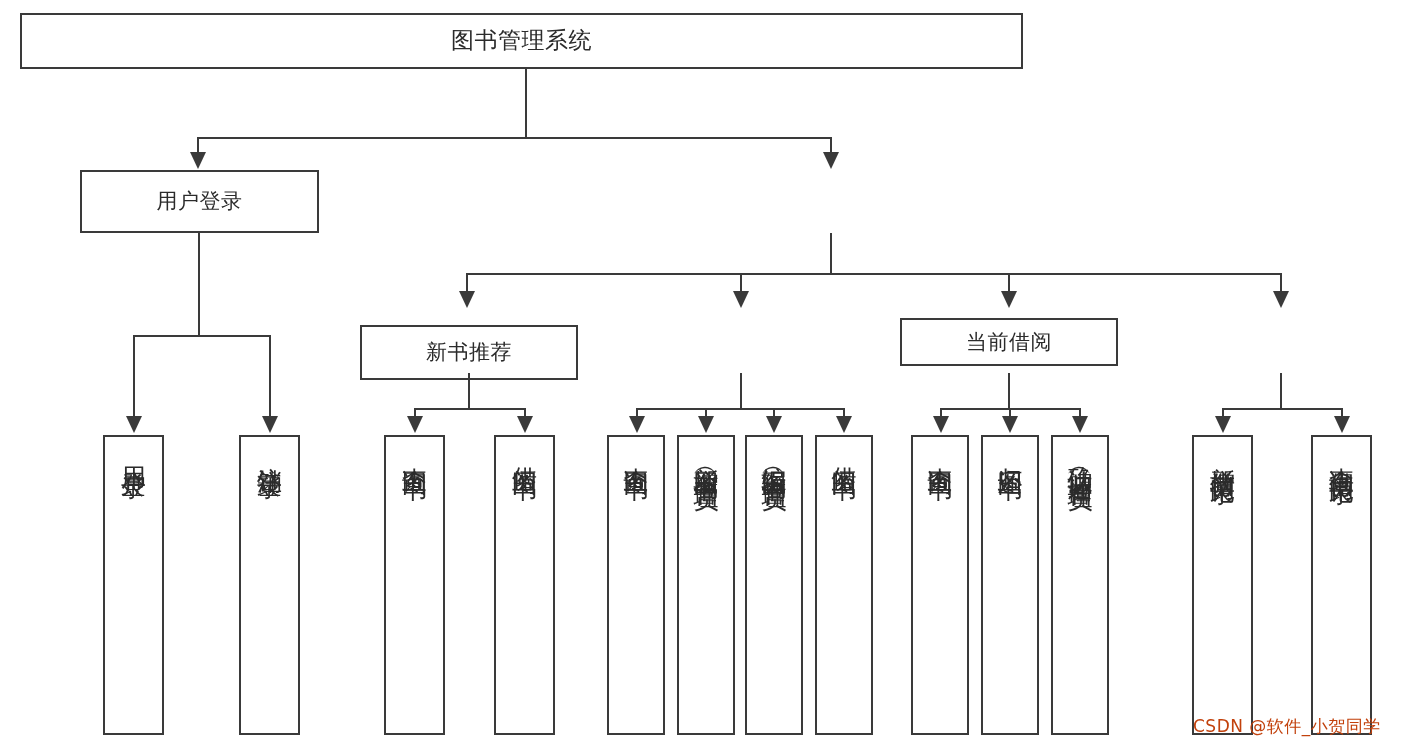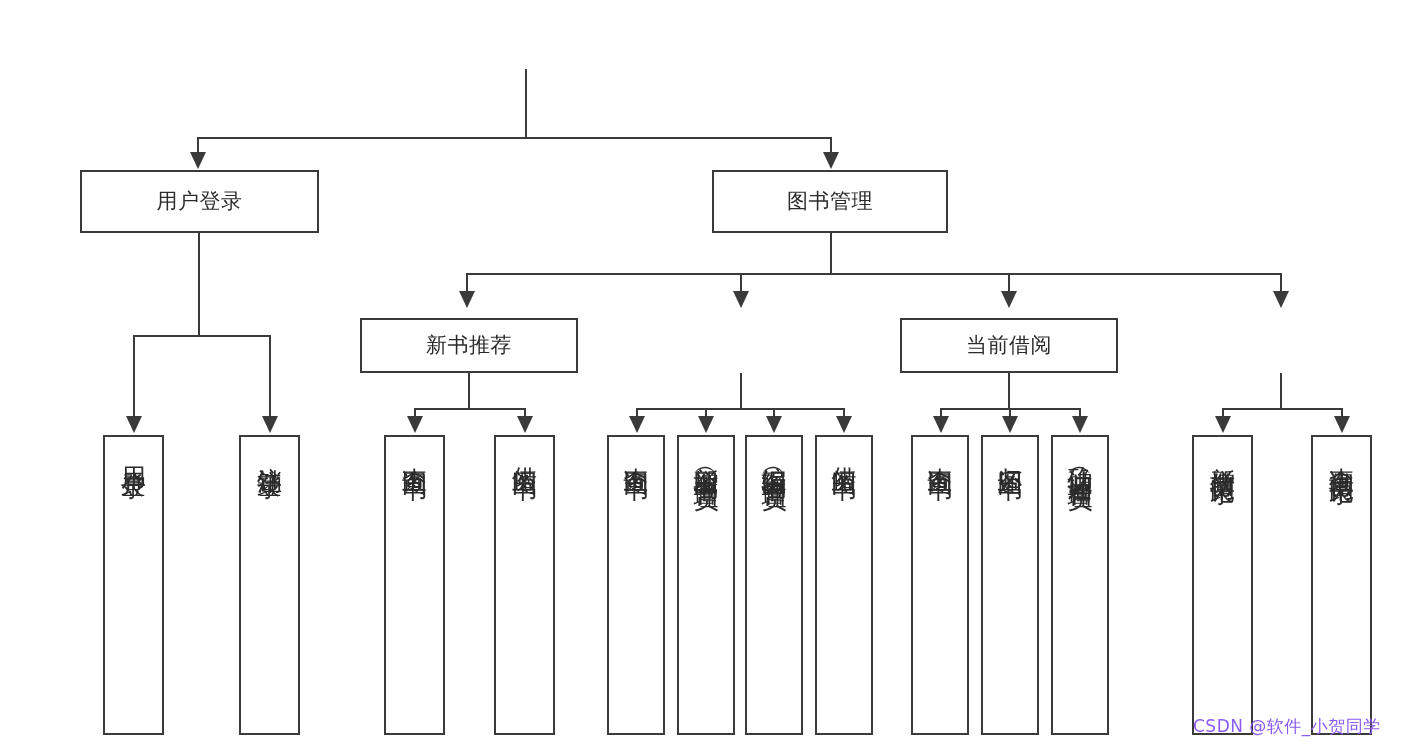--- a/index.html
+++ b/index.html
@@ -68,71 +68,71 @@
     position:absolute;
     width:0;height:0;
     border-left:8px solid transparent;
     border-right:8px solid transparent;
     border-top:17px solid #3a3a3a;
   }
   
   #watermark{
     position:absolute;
     font-size:17px;
-    color:#8b5cf6;
+    color:#c2410c;
     letter-spacing:0.5px;
     white-space:nowrap;
     font-family:"DejaVu Sans","Liberation Sans",sans-serif;
   }
 </style>
 </head>
 <body>
 
 <div id="canvas">
 
+  <div class="node horiz" id="node-root" style="left:20px;top:13px;width:1003px;height:56px;">
+    <span class="label">图书管理系统</span>
+  </div>
 
   <div class="vline" style="left:525px;top:69px;height:68px;"></div>
 
   <div class="hline" style="left:197px;top:137px;width:634px;"></div>
 
   <div class="vline" style="left:197px;top:137px;height:17px;"></div>
   <div class="arrow" style="left:190px;top:152px;"></div>
   <div class="vline" style="left:830px;top:137px;height:17px;"></div>
   <div class="arrow" style="left:823px;top:152px;"></div>
 
   <div class="node horiz" id="node-user-login" style="left:80px;top:170px;width:239px;height:63px;">
     <span class="label">用户登录</span>
   </div>
 
-  <div class="node horiz" id="node-book-manage" style="left:712px;top:170px;width:236px;height:63px;">
-    <span class="label">图书管理</span>
-  </div>
 
   <div class="vline" style="left:198px;top:233px;height:102px;"></div>
   <div class="hline" style="left:133px;top:335px;width:136px;"></div>
   <div class="vline" style="left:133px;top:335px;height:83px;"></div>
   <div class="arrow" style="left:126px;top:416px;"></div>
   <div class="vline" style="left:269px;top:335px;height:83px;"></div>
   <div class="arrow" style="left:262px;top:416px;"></div>
 
   <div class="vline" style="left:830px;top:233px;height:40px;"></div>
   <div class="hline" style="left:466px;top:273px;width:814px;"></div>
   <div class="vline" style="left:466px;top:273px;height:20px;"></div>
   <div class="arrow" style="left:459px;top:291px;"></div>
   <div class="vline" style="left:740px;top:273px;height:20px;"></div>
   <div class="arrow" style="left:733px;top:291px;"></div>
   <div class="vline" style="left:1008px;top:273px;height:20px;"></div>
   <div class="arrow" style="left:1001px;top:291px;"></div>
   <div class="vline" style="left:1280px;top:273px;height:20px;"></div>
   <div class="arrow" style="left:1273px;top:291px;"></div>
 
-  <div class="node horiz" id="node-new-book-recommend" style="left:360px;top:318px;width:218px;height:55px;">
+  <div class="node horiz" id="node-new-book-recommend" style="left:360px;top:325px;width:218px;height:55px;">
     <span class="label">新书推荐</span>
   </div>
-  <div class="node horiz" id="node-current-borrow" style="left:900px;top:318px;width:218px;height:55px;">
+  <div class="node horiz" id="node-current-borrow" style="left:900px;top:318px;width:218px;height:48px;">
     <span class="label">当前借阅</span>
   </div>
 
   <div class="vline" style="left:468px;top:373px;height:35px;"></div>
   <div class="hline" style="left:414px;top:408px;width:110px;"></div>
   <div class="vline" style="left:414px;top:408px;height:10px;"></div>
   <div class="arrow" style="left:407px;top:416px;"></div>
   <div class="vline" style="left:524px;top:408px;height:10px;"></div>
   <div class="arrow" style="left:517px;top:416px;"></div>
 

